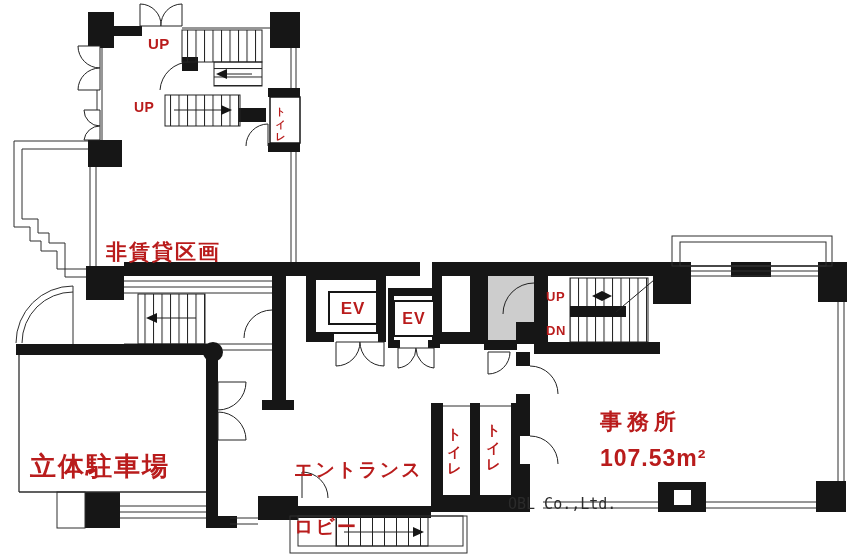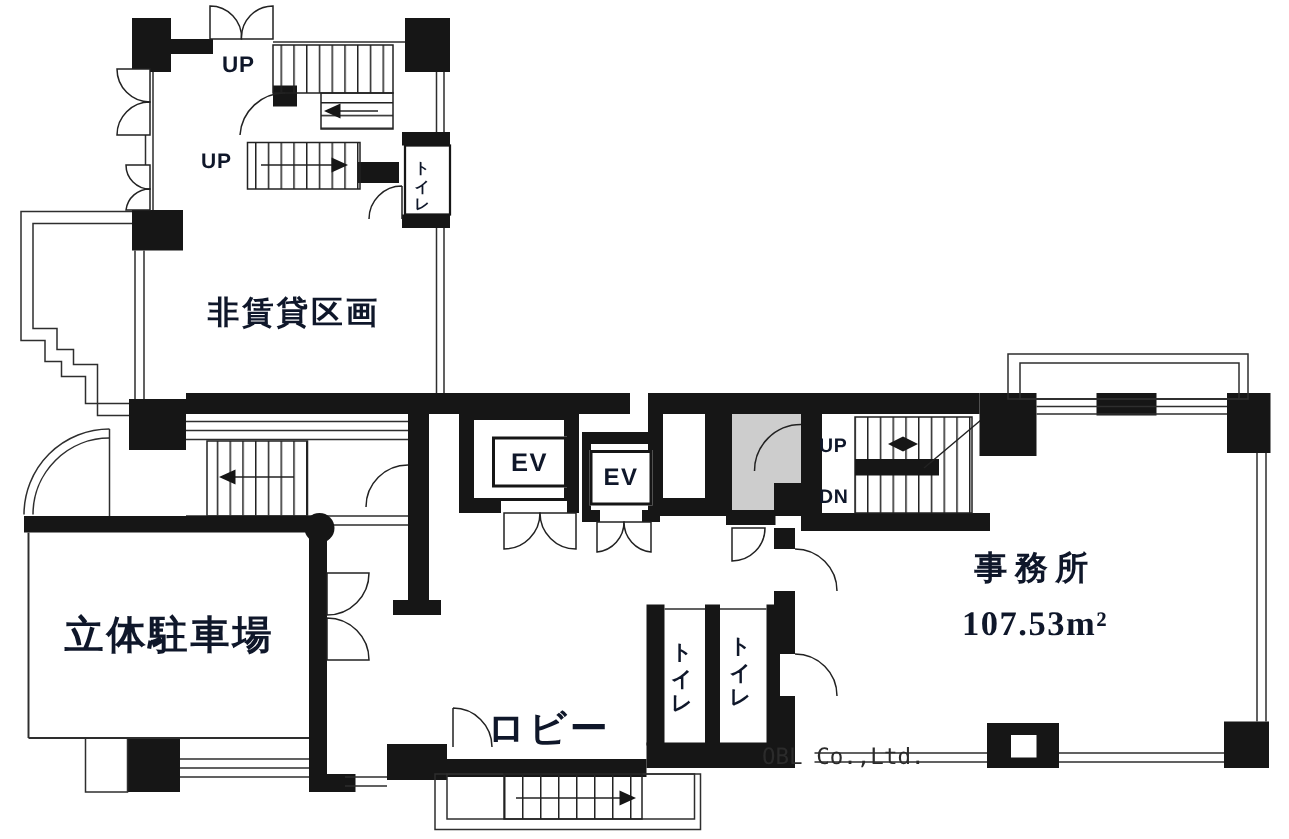--- a/index.html
+++ b/index.html
@@ -1,20 +1,20 @@
 <!DOCTYPE html>
 <html><head>
 <meta charset="utf-8">
 <style>
   html,body{margin:0;padding:0;background:#fff;}
   #plan{position:relative;width:859px;height:559px;background:#ffffff;overflow:hidden;
         font-family:"Liberation Sans","DejaVu Sans",sans-serif;color:#111;}
   #plan svg{position:absolute;left:0;top:0;}
-  .lbl{position:absolute;color:#0f172a;white-space:nowrap;line-height:1;}
-  .center{text-align:center;}
+  .lbl{position:absolute;color:#b91c1c;white-space:nowrap;line-height:1;}
+  .center{text-align:left;margin-top:43px;}
   .room{font-weight:600;letter-spacing:2px;}
   .vtext{writing-mode:vertical-rl;text-orientation:upright;letter-spacing:2px;font-weight:600;}
   .evbox{border:2px solid #161616;background:#fff;display:flex;align-items:center;
          justify-content:center;font-weight:600;letter-spacing:1px;}
   .stairmark{font-weight:700;letter-spacing:0.5px;}
   .watermark{font-family:"DejaVu Sans Mono","Liberation Mono",monospace;color:#2b2b2b;}
 </style>
 </head>
 <body>
 
@@ -206,24 +206,25 @@
     <line x1="344" y1="532" x2="414" y2="532" stroke="#222" stroke-width="1"></line>
     <polygon points="424,532 413,527 413,537" fill="#161616"></polygon>
     <path d="M230 518 H258 M230 524 H258" fill="none" stroke="#2e2e2e" stroke-width="1"></path>
   </g>
 </svg>
 
 <div class="lbl room center" style="left:106px;top:198px;width:180px;font-size:21px;">非賃貸区画</div>
 
 <div class="lbl room center" style="left:30px;top:410px;width:166px;font-size:26px;">立体駐車場</div>
 
-<div class="lbl room center" style="left:294px;top:474px;width:144px;font-size:25px;">ロビー</div>
+<div class="lbl room center" style="left:294px;top:417px;width:144px;font-size:19px;">エントランス</div>
+<div class="lbl room center" style="left:294px;top:474px;width:144px;font-size:19px;">ロビー</div>
 
 <div class="lbl room center" style="left:600px;top:368px;width:180px;font-size:22px;letter-spacing:5px;">事務所</div>
-<div class="lbl room center" style="left:600px;top:404px;width:180px;font-size:23px;letter-spacing:1px;font-family:Liberation Serif, serif;">107.53m²</div>
+<div class="lbl room center" style="left:600px;top:404px;width:180px;font-size:23px;letter-spacing:1px;">107.53m²</div>
 
 <div class="lbl vtext" style="left:275px;top:100px;height:42px;font-size:10px;letter-spacing:1px;">トイレ</div>
 <div class="lbl vtext" style="left:448px;top:418px;height:80px;font-size:14px;">トイレ</div>
 <div class="lbl vtext" style="left:487px;top:414px;height:80px;font-size:14px;">トイレ</div>
 
 <div class="lbl evbox" style="left:328px;top:291px;width:46px;height:30px;font-size:17px;">EV</div>
 <div class="lbl evbox" style="left:393px;top:300px;width:38px;height:33px;font-size:16px;">EV</div>
 
 <div class="lbl stairmark" style="left:148px;top:36px;font-size:15px;">UP</div>
 <div class="lbl stairmark" style="left:134px;top:100px;font-size:14px;">UP</div>

